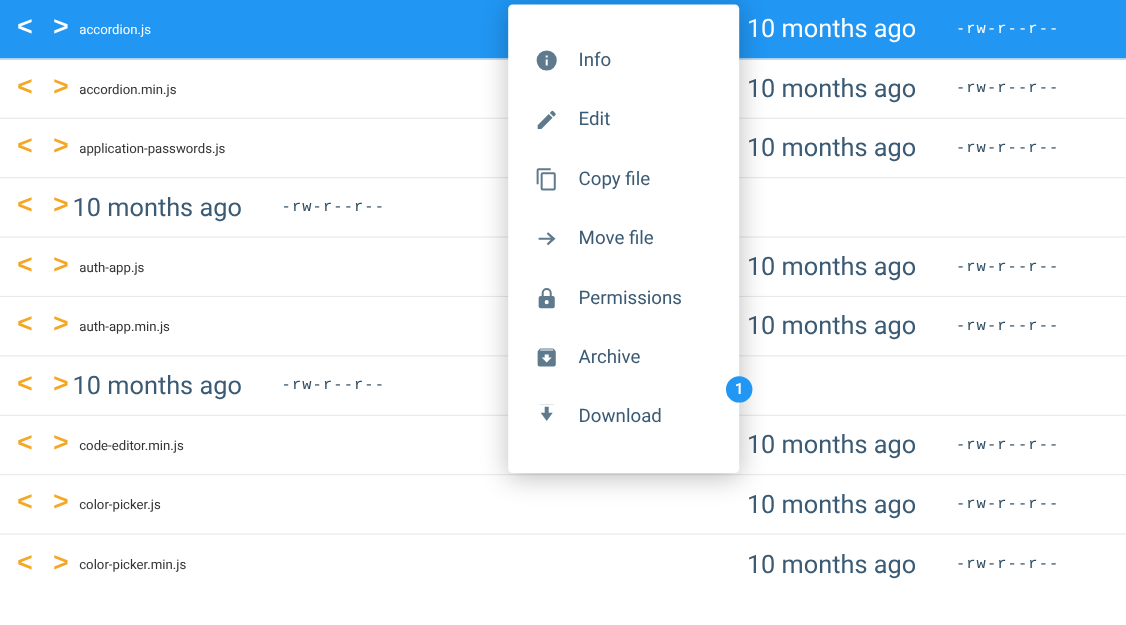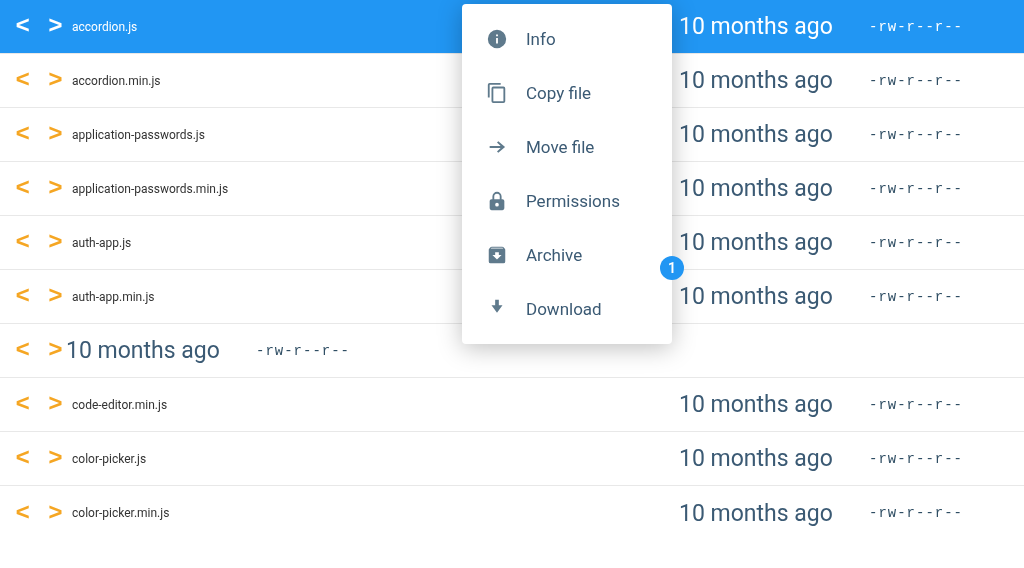--- a/index.html
+++ b/index.html
@@ -65,21 +65,21 @@
 
   
   .context-menu {
     position: absolute;
     left: 462px;
     top: 4px;
     width: 210px;
     background: #fff;
     border-radius: 4px;
     box-shadow: 0 4px 24px rgba(0,0,0,0.25);
-    padding: 8px 0;
+    padding: 24px 0;
     z-index: 100;
   }
   .menu-item {
     display: flex;
     align-items: center;
     height: 54px;
     padding: 0 20px;
     cursor: pointer;
     color: #3b5a74;
     font-size: 17px;
@@ -141,21 +141,20 @@
       </div>
     <div class="name-cell">application-passwords.js</div>
     <div class="time-cell">10 months ago</div>
     <div class="perm-cell">-rw-r--r--</div>
   </div>
 
   <div class="file-row">
     <div class="icon-cell">
         <span class="code-icon orange">&lt;&nbsp;&gt;</span>
       </div>
-    <div class="name-cell">application-passwords.min.js</div>
     <div class="time-cell">10 months ago</div>
     <div class="perm-cell">-rw-r--r--</div>
   </div>
 
   <div class="file-row">
     <div class="icon-cell">
         <span class="code-icon orange">&lt;&nbsp;&gt;</span>
       </div>
     <div class="name-cell">auth-app.js</div>
     <div class="time-cell">10 months ago</div>
@@ -208,20 +207,28 @@
 </div>
 
 <div class="context-menu">
   <div class="menu-item">
     <span class="menu-icon">
       <svg viewBox="0 0 24 24">
           <path d="M12 2a10 10 0 100 20 10 10 0 000-20zm1 15h-2v-6h2v6zm0-8h-2V7h2v2z"></path>
         </svg>
     </span>
     <span>Info</span>
+  </div>
+  <div class="menu-item">
+    <span class="menu-icon">
+      <svg viewBox="0 0 24 24">
+          <path d="M3 17.25V21h3.75L17.81 9.94l-3.75-3.75L3 17.25zM20.71 7.04a1 1 0 000-1.41l-2.34-2.34a1 1 0 00-1.41 0l-1.83 1.83 3.75 3.75 1.83-1.83z"></path>
+        </svg>
+    </span>
+    <span>Edit</span>
   </div>
   <div class="menu-item">
     <span class="menu-icon">
       <svg viewBox="0 0 24 24">
           <path d="M16 1H4a2 2 0 00-2 2v14h2V3h12V1zm3 4H8a2 2 0 00-2 2v14a2 2 0 002 2h11a2 2 0 002-2V7a2 2 0 00-2-2zm0 16H8V7h11v14z"></path>
         </svg>
     </span>
     <span>Copy file</span>
   </div>
   <div class="menu-item">

